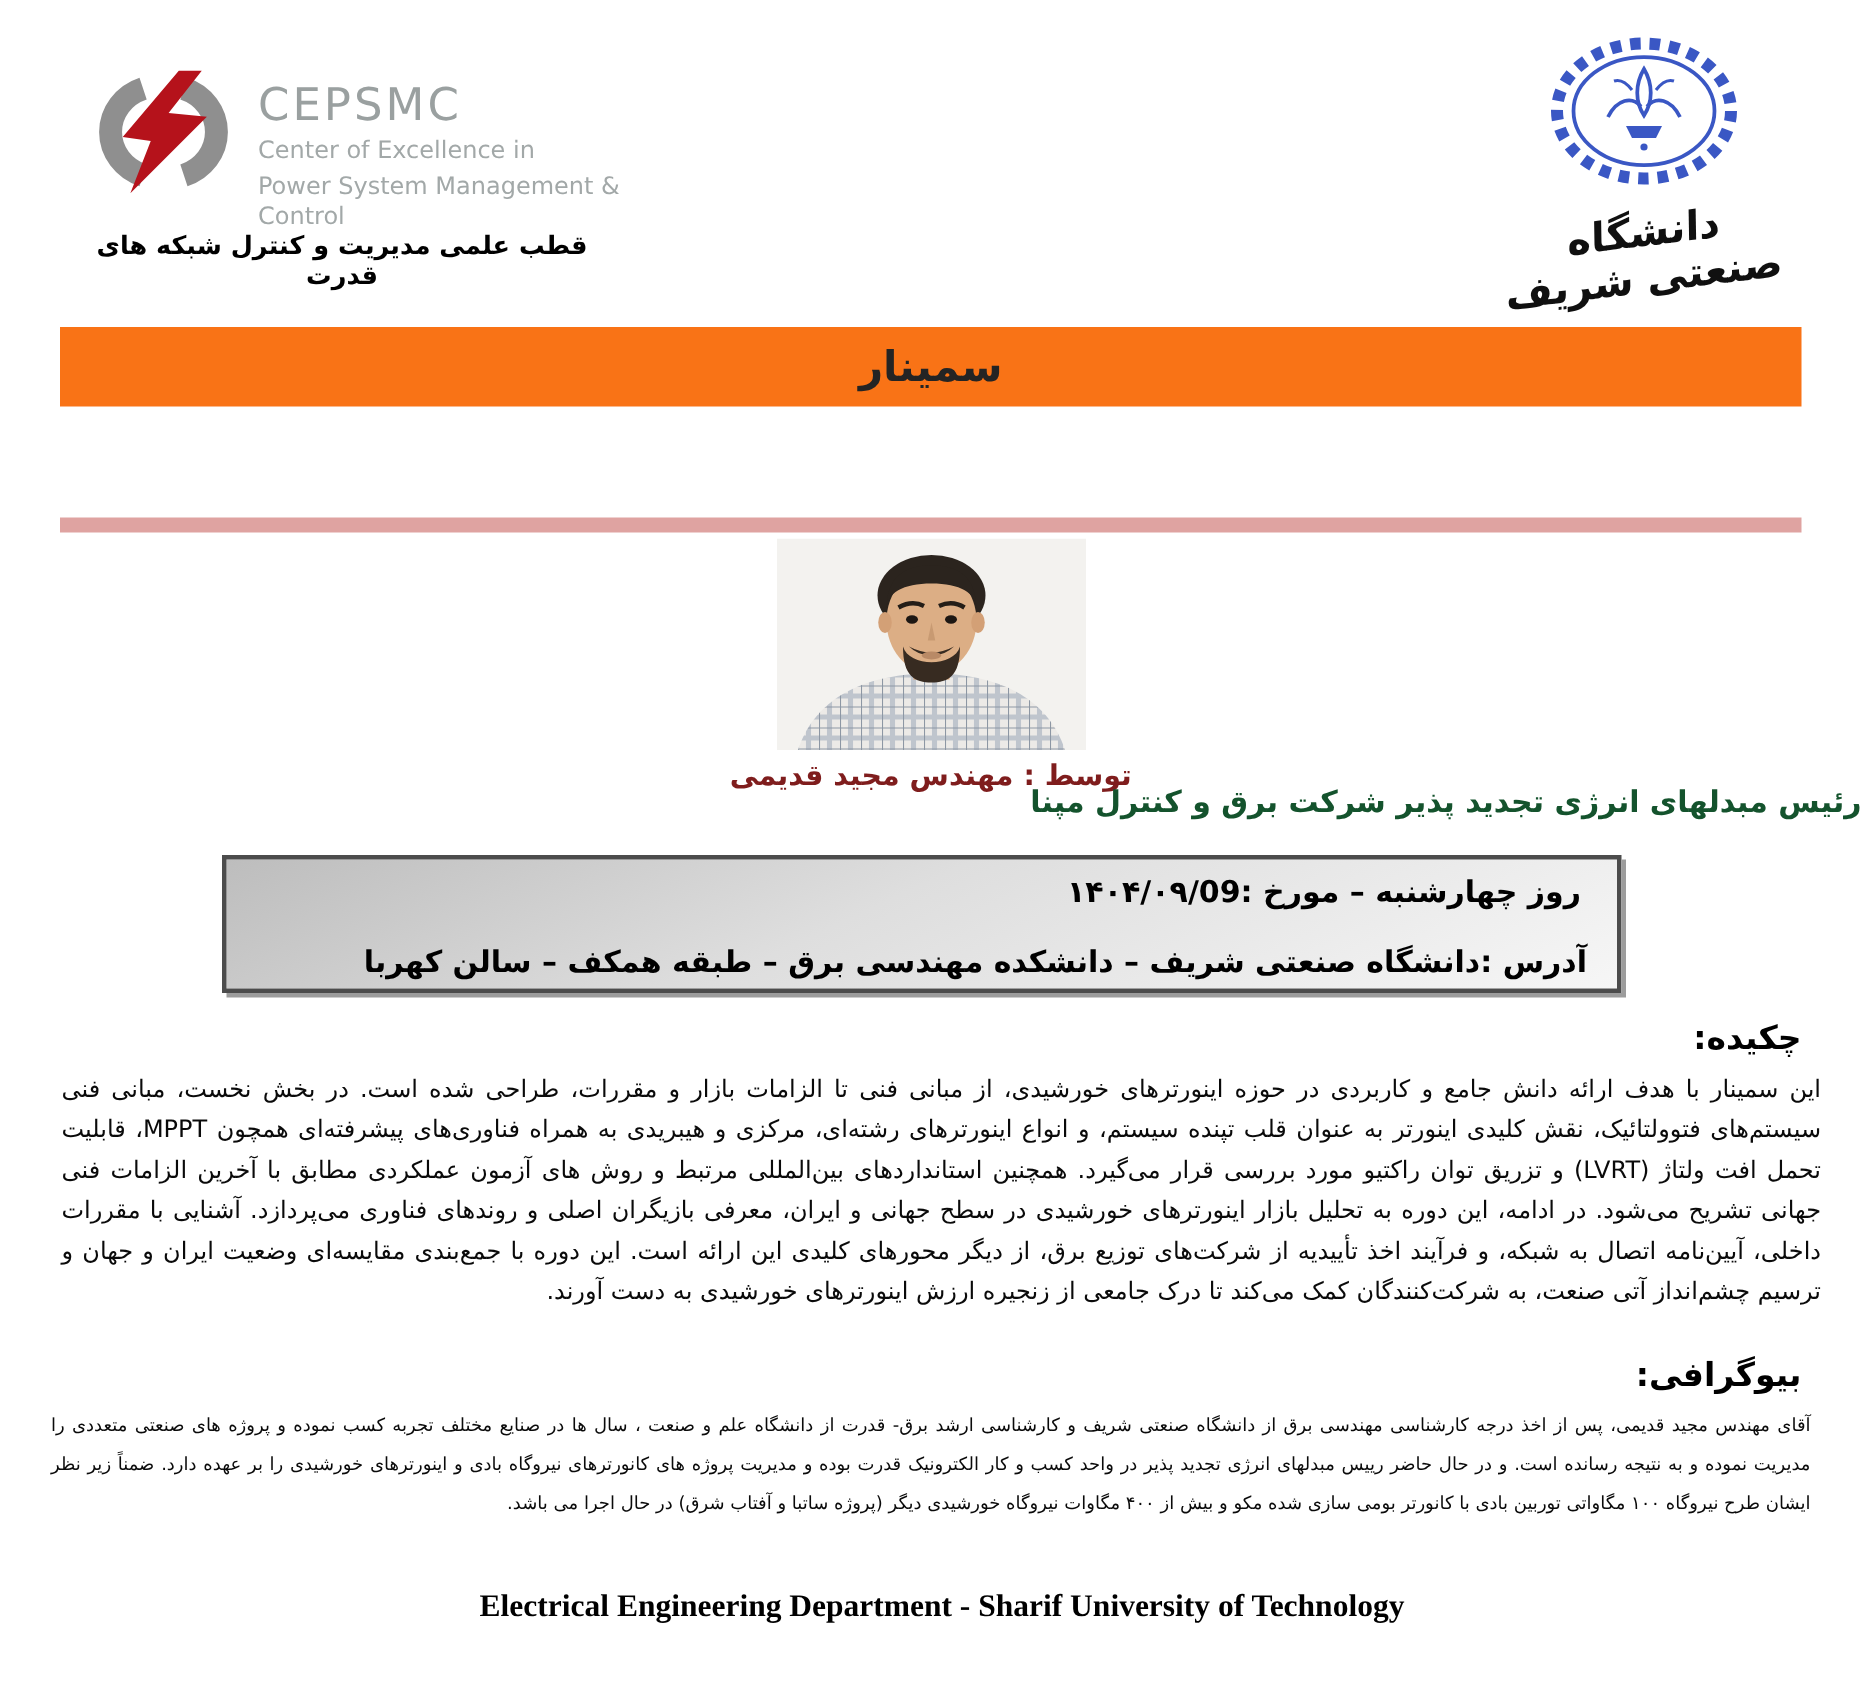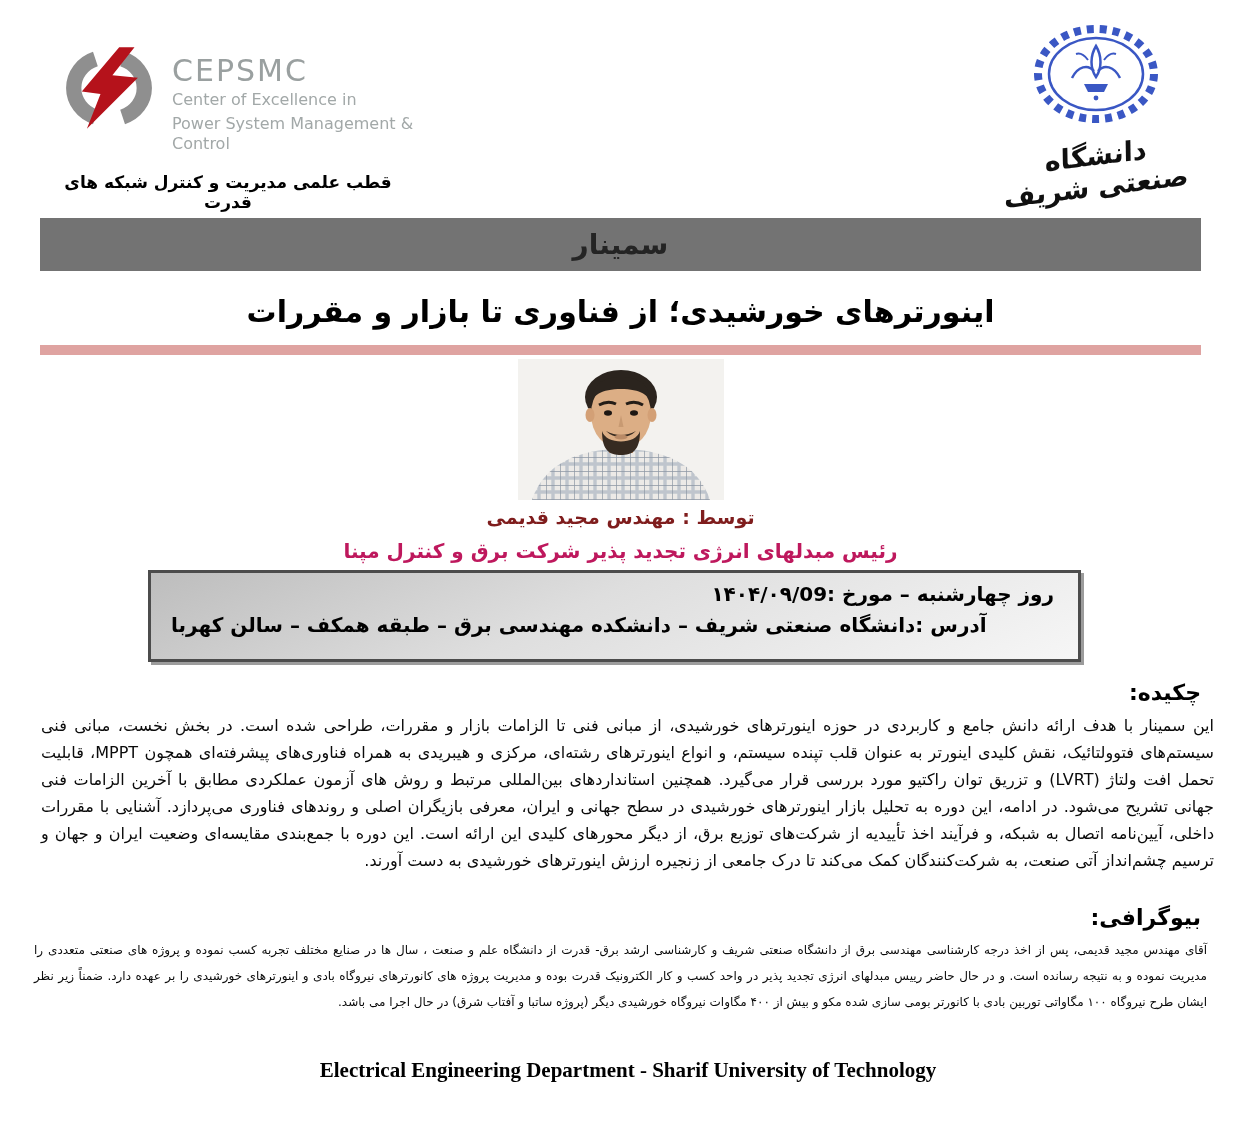--- a/index.html
+++ b/index.html
@@ -10,21 +10,21 @@
   }
   .page { position:absolute; inset:0; background:#ffffff;border-radius:13px; }
 
   
   .cepsmc-block { position:absolute; left:58px; top:40px; width:360px; }
   .cepsmc-row { display:flex; align-items:flex-start; gap:12px; }
   .cepsmc-mark { width:102px; height:96px; flex:0 0 auto; }
   .cepsmc-words { padding-top:16px; }
   .cepsmc-acronym { font-size:30px; letter-spacing:2px; color:#9aa0a0; line-height:1; }
   .cepsmc-sub { font-size:16px; color:#a2a8a8; line-height:1.25; margin-top:4px; }
-  .cepsmc-caption { margin-top:18px; text-align:center; font-weight:bold; font-size:17px;
+  .cepsmc-caption { text-align:center; font-weight:bold; font-size:17px;
     color:#000; direction:rtl; width:340px; }
 
   .sharif-block { position:absolute; right:50px; top:24px; width:190px; text-align:center; }
   .sharif-emblem { width:136px; height:104px; }
   .sharif-callig { margin-top:8px; direction:rtl; font-size:27px; font-weight:bold;
     color:#101010; transform:rotate(-7deg) skewX(-6deg); transform-origin:center; }
 
   
   .banner { position:absolute; left:40px; top:218px; width:1161px; height:53px;
     display:flex; align-items:center; justify-content:center; }
@@ -34,32 +34,32 @@
     font-weight:bold; font-size:30px; color:#000; direction:rtl; }
 
   .title-bar { position:absolute; left:40px; top:345px; width:1161px; height:10px; }
 
   
   .portrait { position:absolute; left:518px; top:359px; width:206px; height:141px; }
   .portrait svg { width:100%; height:100%; display:block; }
 
   .by-line { position:absolute; left:0; top:506px; width:100%; text-align:center;
     direction:rtl; font-weight:bold; font-size:19px; color:#7f1d1d; }
-  .role-line { position:absolute; left:0; top:539px; width:100%; text-align:center;
-    direction:rtl; font-weight:bold; font-size:20px; color:#be185d; }
+  .role-line { position:absolute; left:0; top:522px; width:100%; 
+    direction:rtl; font-weight:bold; font-size:20px; color:#14532d; }
 
   
   .info-box { position:absolute; left:148px; top:570px; width:933px; height:92px;
     border:3px solid #4c4c4c; box-shadow:3px 3px 0 #9c9c9c;
     background:linear-gradient(155deg,#bdbdbd 0%, #dedede 45%, #f6f6f6 100%);
     direction:rtl; padding:9px 20px 0 20px; }
   .info-row1 { display:flex; justify-content:space-between; align-items:baseline; }
   .info-date { font-weight:bold; font-size:20px; color:#000; padding-right:4px; }
   .info-time { font-weight:bold; font-size:20px; color:#000; padding-left:36px; }
-  .info-row2 { margin-top:7px; text-align:left; font-weight:bold; font-size:20px; color:#000; }
+  .info-row2 { margin-top:23px; text-align:right; font-weight:bold; font-size:20px; color:#000; }
 
   
   .sec-heading { position:absolute; right:40px; direction:rtl; font-weight:bold;
     font-size:22px; color:#000; }
   .abstract-heading { top:680px; }
   .abstract-body { position:absolute; left:41px; top:712px; width:1173px; direction:rtl;
     text-align:justify; font-size:16px; line-height:27px; color:#0a0a0a; }
   .bio-heading { top:905px; }
   .bio-body { position:absolute; left:34px; top:937px; width:1173px; direction:rtl;
     text-align:justify; font-size:12px; line-height:26px; color:#0a0a0a; }
@@ -101,25 +101,24 @@
         <path d="M44,54 C50,42 60,40 66,47" fill="none" stroke="#3a57c4" stroke-width="2.5"></path>
         <path d="M92,54 C86,42 76,40 70,47" fill="none" stroke="#3a57c4" stroke-width="2.5"></path>
         <path d="M56,60 L80,60 L76,68 L60,68 Z" fill="#3a57c4"></path>
         <path d="M60,36 q-6,-8 -12,-6 M76,36 q6,-8 12,-6" fill="none" stroke="#3a57c4" stroke-width="2"></path>
         <circle cx="68" cy="74" r="2.4" fill="#3a57c4"></circle>
       </svg>
     </span>
     <div class="sharif-callig">دانشگاه صنعتی شریف</div>
   </div>
 
-  <div class="banner" style="background:#737373;">
+  <div class="banner" style="background:#f97316;">
     <span class="banner-text">سمینار</span>
   </div>
 
-  <div class="main-title">اینورترهای خورشیدی؛ از فناوری تا بازار و مقررات</div>
 
   <div class="title-bar" style="background:#dfa3a1;"></div>
 
   <div class="portrait">
     <svg viewBox="0 0 206 141">
       <defs>
         <pattern id="plaid" width="14" height="14" patternUnits="userSpaceOnUse">
           <rect width="14" height="14" fill="#eceae7"></rect>
           <path d="M0,7 H14 M7,0 V14" stroke="#b7bfc9" stroke-width="3.4" opacity="0.85"></path>
           <path d="M0,0 H14 M0,0 V14" stroke="#8d97a4" stroke-width="1.4"></path>

